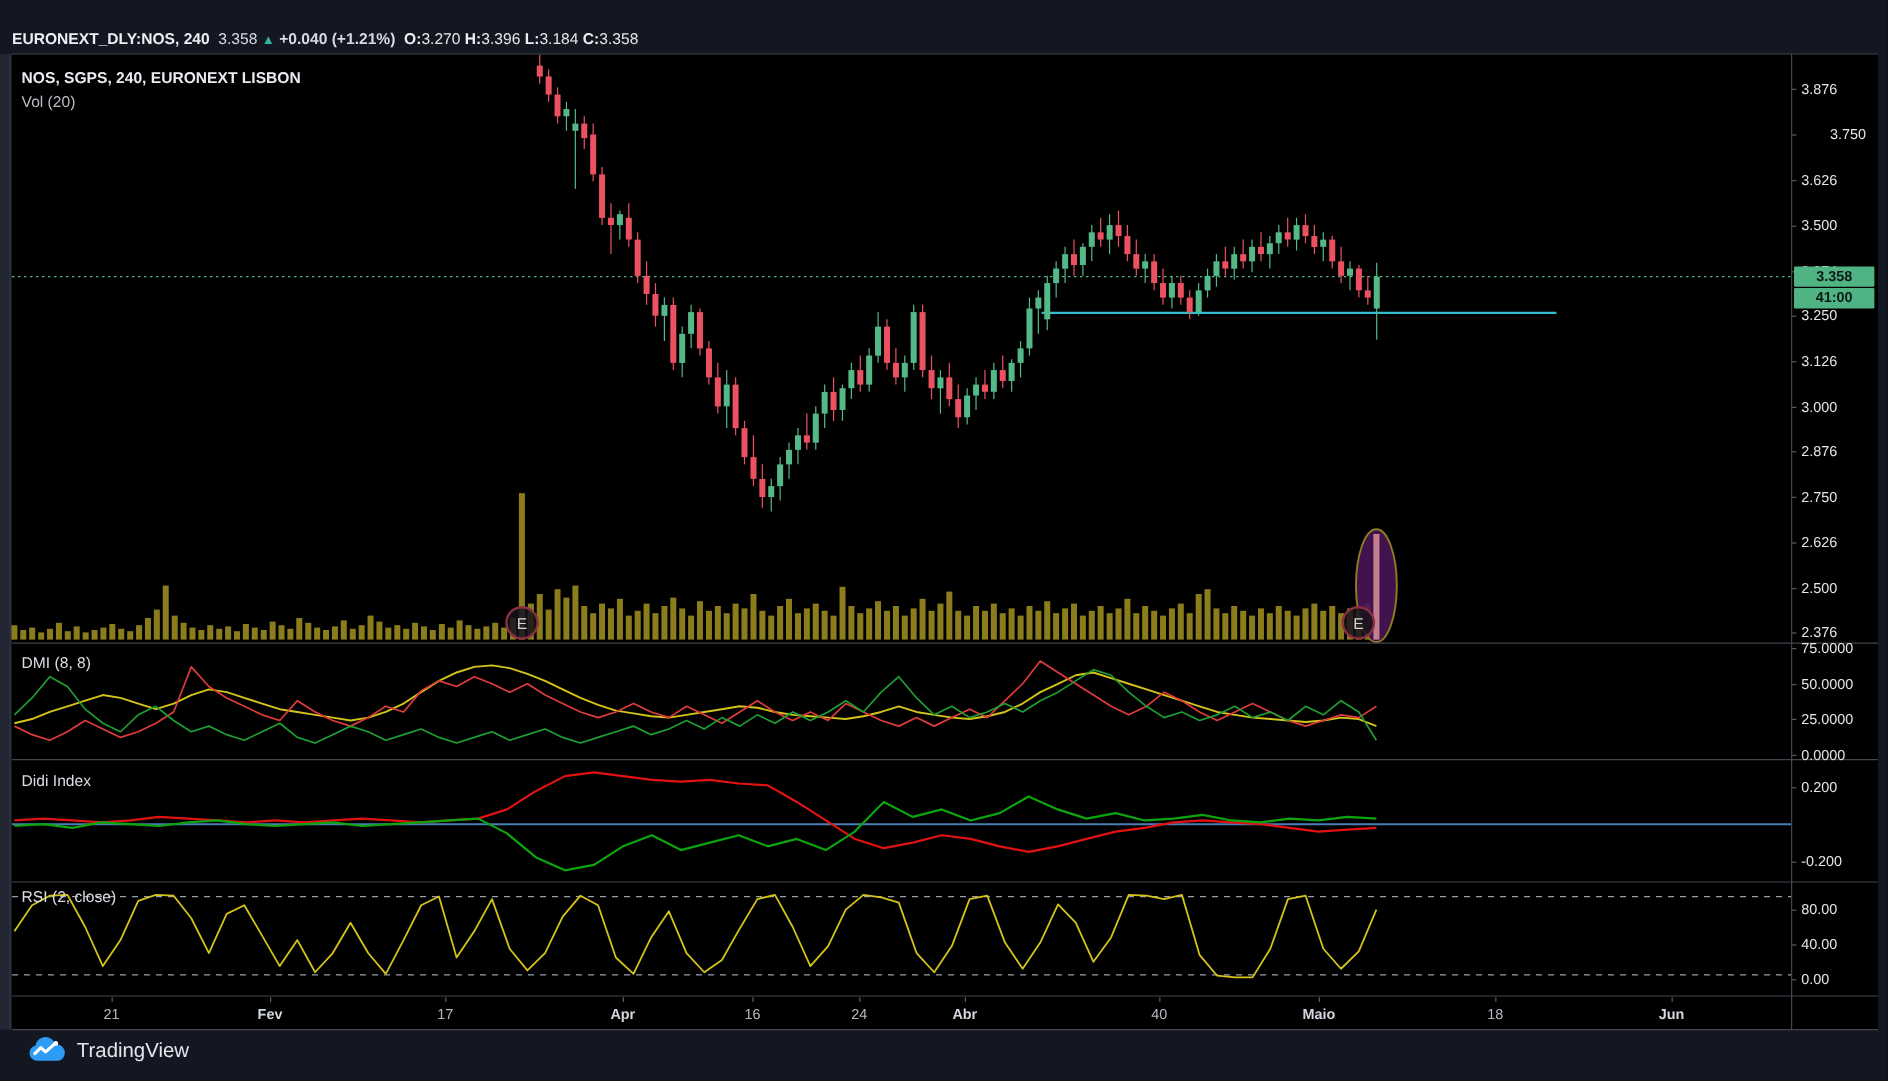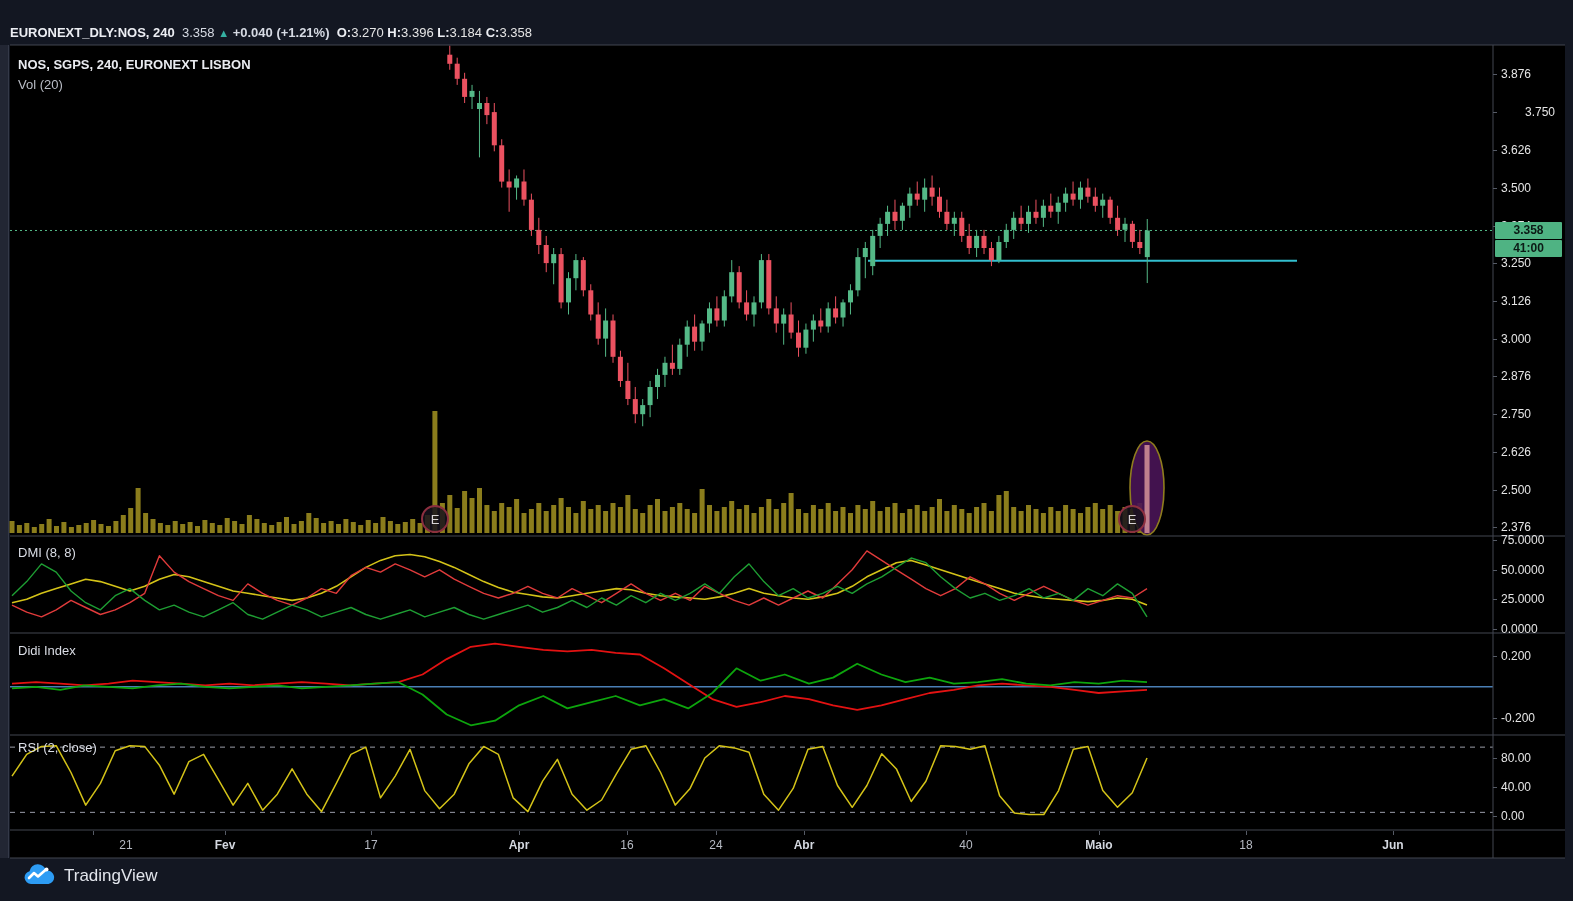--- a/index.html
+++ b/index.html
@@ -476,21 +476,21 @@
       <div class="tick-dash" style="left: 1493px; top: 718px;"></div>
       <div class="axis-label" style="left: 1501px; top: 711px;">-0.200</div>
       <div class="tick-dash" style="left: 1493px; top: 758px;"></div>
       <div class="axis-label" style="left: 1501px; top: 751px;">80.00</div>
       <div class="tick-dash" style="left: 1493px; top: 787px;"></div>
       <div class="axis-label" style="left: 1501px; top: 780px;">40.00</div>
       <div class="tick-dash" style="left: 1493px; top: 816px;"></div>
       <div class="axis-label" style="left: 1501px; top: 809px;">0.00</div>
     </div>
   <div id="time-labels">
-      <div class="time-label" style="left: 93px; margin-left: 33px;">21</div>
+      <div class="time-label" style="left: 93px;">21</div>
       <div class="time-tick" style="left: 93px;"></div>
       <div class="time-label bold" style="left: 225px;">Fev</div>
       <div class="time-tick" style="left: 225px;"></div>
       <div class="time-label" style="left: 371px;">17</div>
       <div class="time-tick" style="left: 371px;"></div>
       <div class="time-label bold" style="left: 519px;">Apr</div>
       <div class="time-tick" style="left: 519px;"></div>
       <div class="time-label" style="left: 627px;">16</div>
       <div class="time-tick" style="left: 627px;"></div>
       <div class="time-label" style="left: 716px;">24</div>

